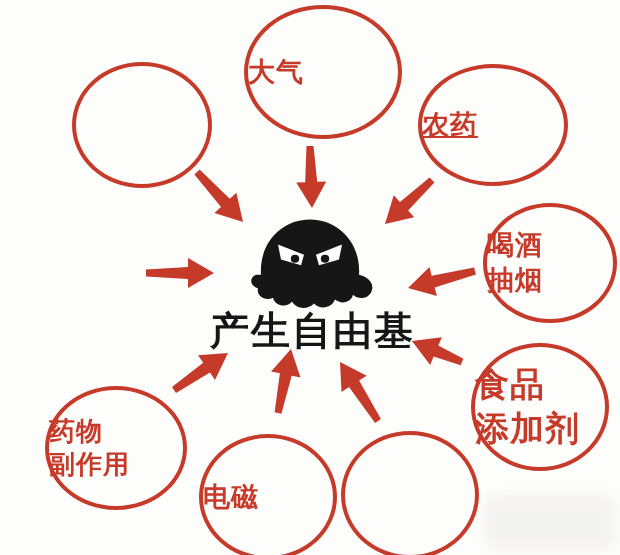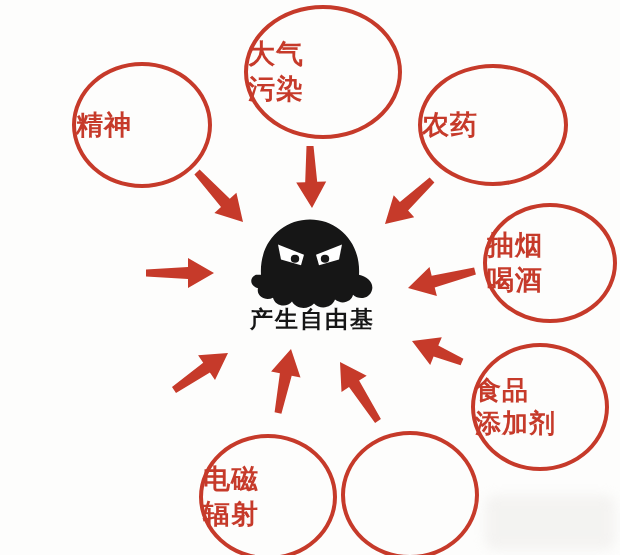--- a/index.html
+++ b/index.html
@@ -12,34 +12,34 @@
   .arrow-layer { position:absolute; left:0; top:0; width:620px; height:555px; }
   .cause-node {
     position:absolute; border:4px solid var(--red); border-radius:50%;
     display:flex; flex-direction:column; align-items:flex-start; justify-content:center;
     color:var(--red); font-weight:bold; font-size:27px; line-height:1.28;
     text-align:center; letter-spacing:1px; box-sizing:border-box;
     background:transparent;
   }
   .n0 { left:244px; top:5px;   width:158px; height:134px; }
   .n1 { left:72px;  top:62px;  width:140px; height:126px; }
-  .n2 { left:418px; top:64px;  width:150px; height:122px; }
+  .n2 { left:418px; top:64px;  width:150px; height:122px;text-decoration:underline; }
   .n3 { left:4px;   top:216px; width:136px; height:124px; }
   .n4 { left:483px; top:203px; width:134px; height:120px; }
   .n5 { left:45px;  top:386px; width:142px; height:124px; font-size:26px; }
   .n6 { left:199px; top:434px; width:138px; height:126px; }
   .n7 { left:341px; top:431px; width:138px; height:128px; }
-  .n8 { left:471px; top:343px; width:138px; height:128px; font-size:26px; }
+  .n8 { left:471px; top:343px; width:138px; height:128px; font-size:34px; }
   .monster {
     position:absolute; left:240px; top:212px; width:140px; height:100px;
   }
   .center-label {
     position:absolute; left:210px; top:304px; width:205px;
     text-align:center; color:var(--ink); font-weight:bold;
-    font-size:23px; letter-spacing:2px; white-space:nowrap;
+    font-size:39px; letter-spacing:2px; white-space:nowrap;
   }
   .watermark {
     position:absolute; left:485px; top:495px; width:130px; height:55px;
     background:#e9e7e4; opacity:0.45; border-radius:10px; filter:blur(6px);
   }
 </style>
 </head>
 <body>
 
 <div class="canvas">
@@ -71,35 +71,36 @@
     <path fill="#ffffff" d="M 38 34 L 64 45 L 61 56 L 41 50 Z"></path>
     <path fill="#ffffff" d="M 102 34 L 76 45 L 79 56 L 99 50 Z"></path>
     <circle fill="#161616" cx="55" cy="49" r="4.2"></circle>
     <circle fill="#161616" cx="85" cy="49" r="4.2"></circle>
   </svg>
 
   <div class="center-label">产生自由基</div>
 
   <div class="cause-node n0">
     <span>大气</span>
-    <span>污染</span>
   </div>
   <div class="cause-node n1">
-    <span>精神</span>
   </div>
   <div class="cause-node n2">
     <span>农药</span>
   </div>
   <div class="cause-node n4">
+    <span>喝酒</span>
     <span>抽烟</span>
-    <span>喝酒</span>
+  </div>
+  <div class="cause-node n5">
+    <span>药物</span>
+    <span>副作用</span>
   </div>
   <div class="cause-node n6">
     <span>电磁</span>
-    <span>辐射</span>
   </div>
   <div class="cause-node n7">
   </div>
   <div class="cause-node n8">
     <span>食品</span>
     <span>添加剂</span>
   </div>
 
   <div class="watermark"></div>
 </div>

